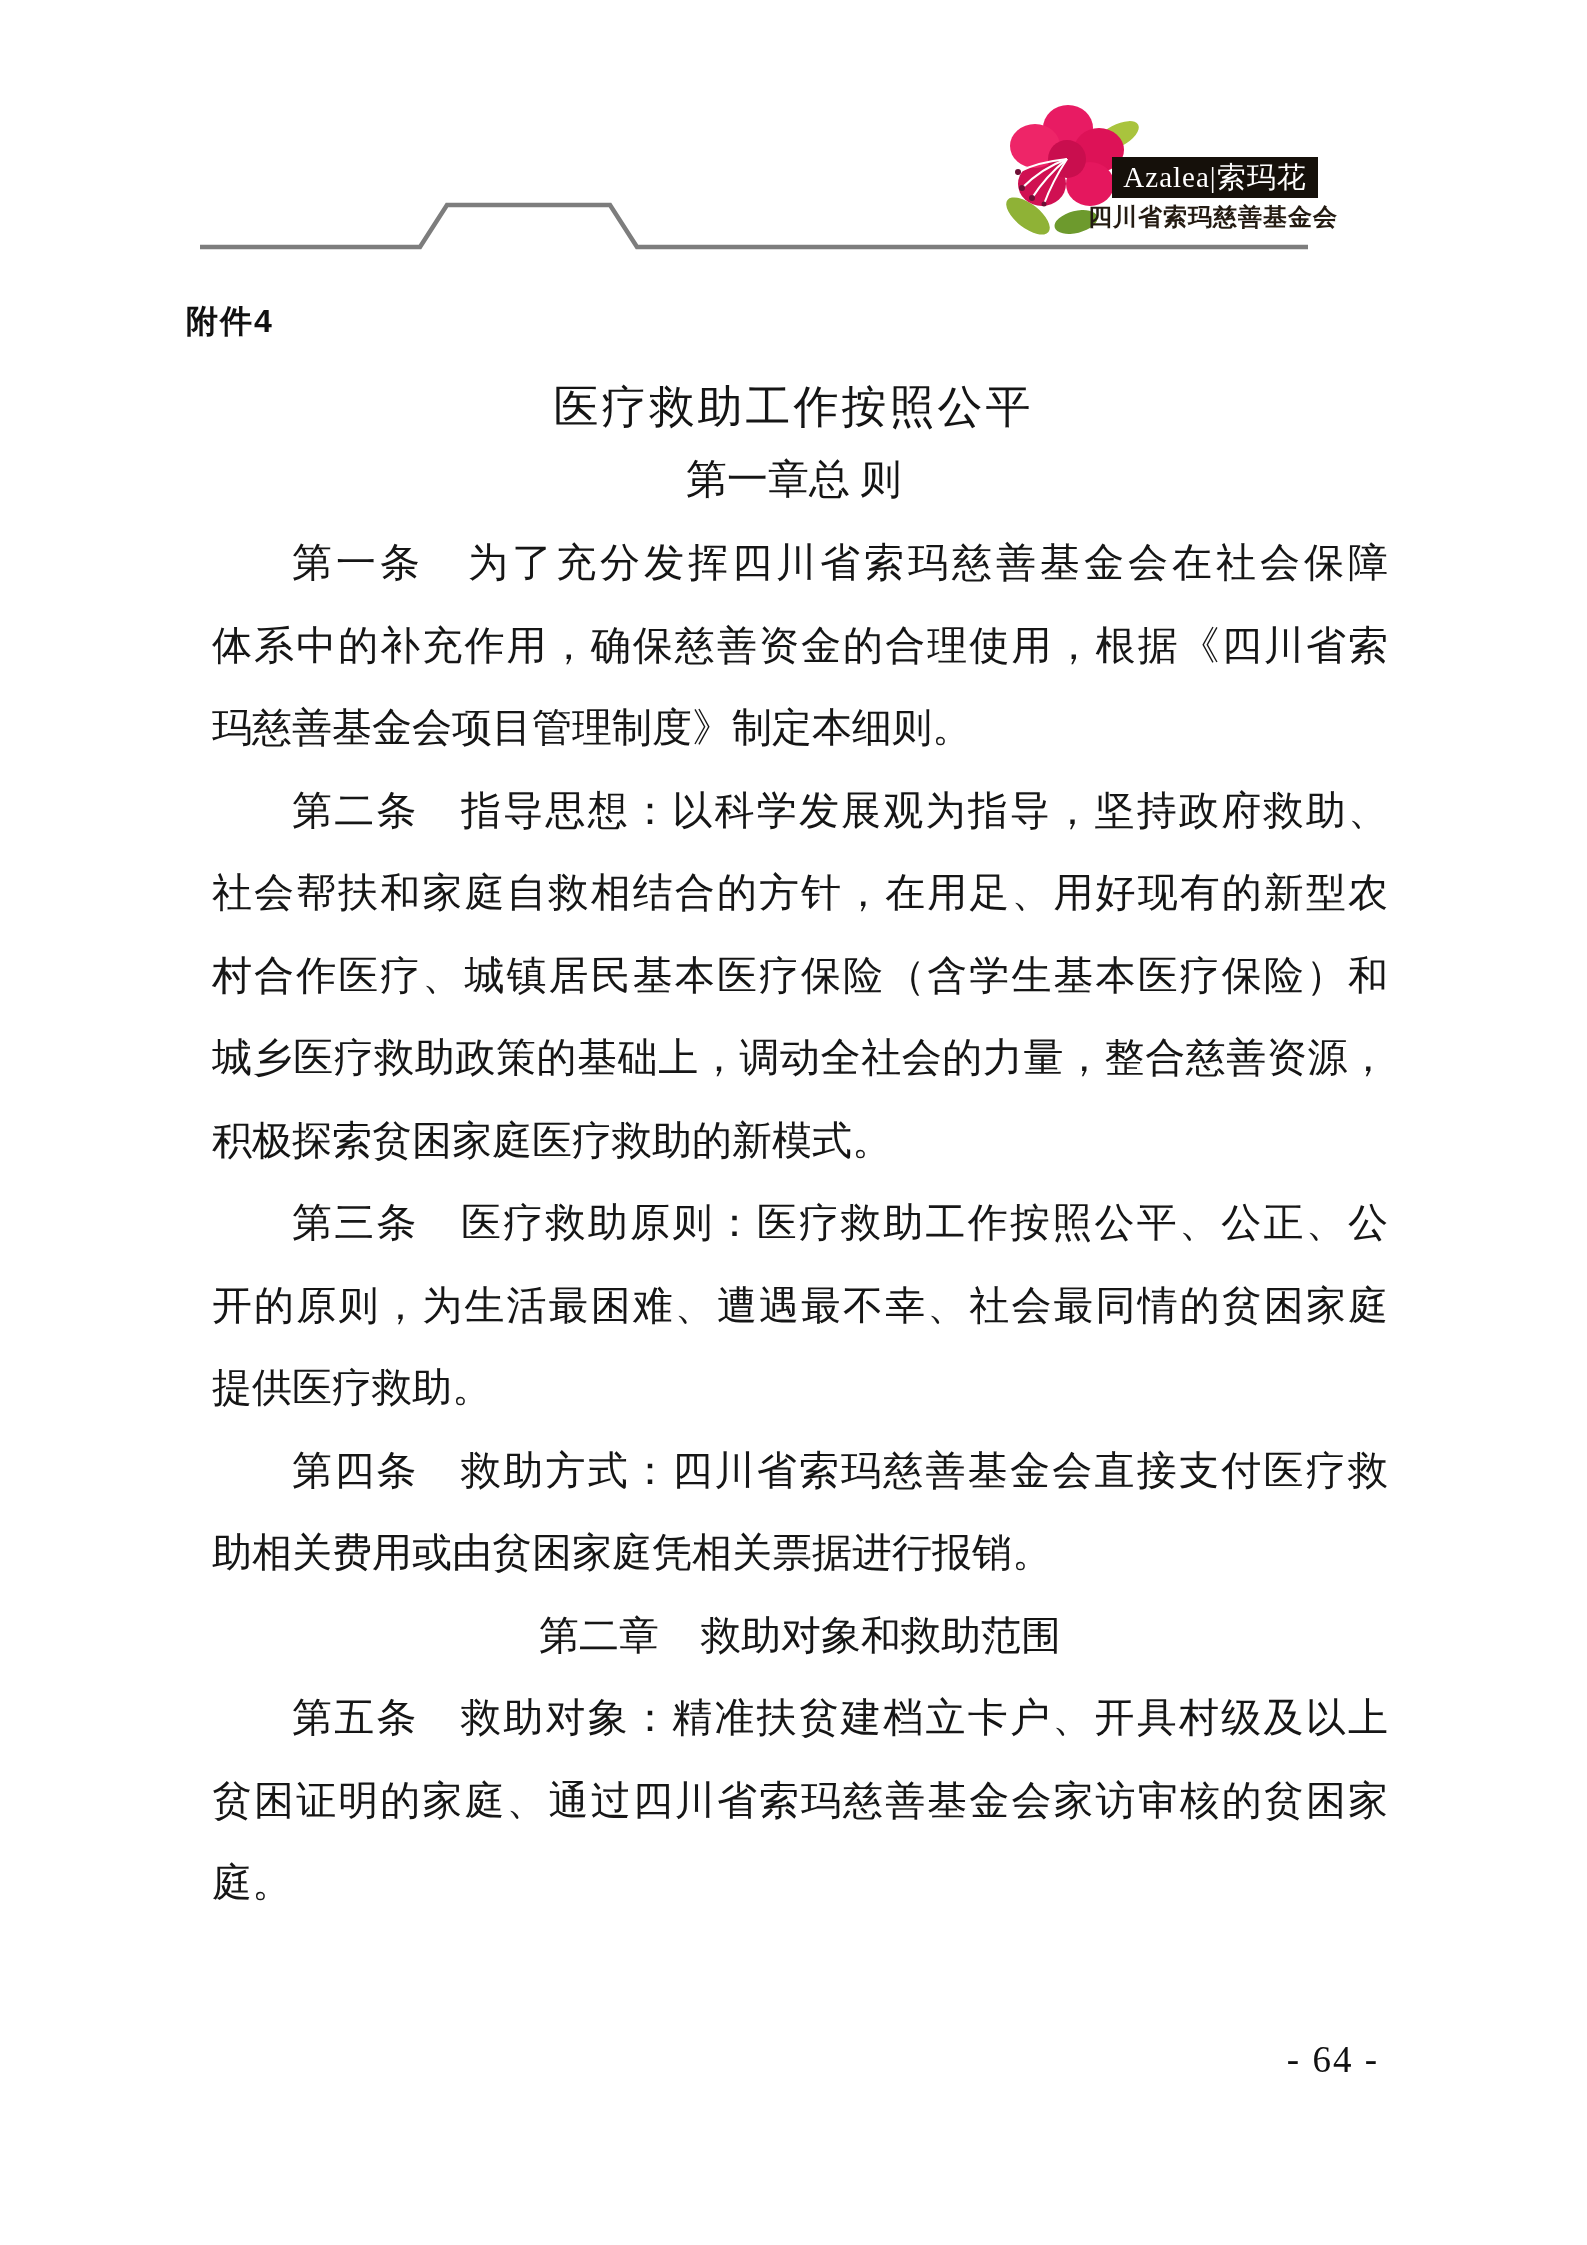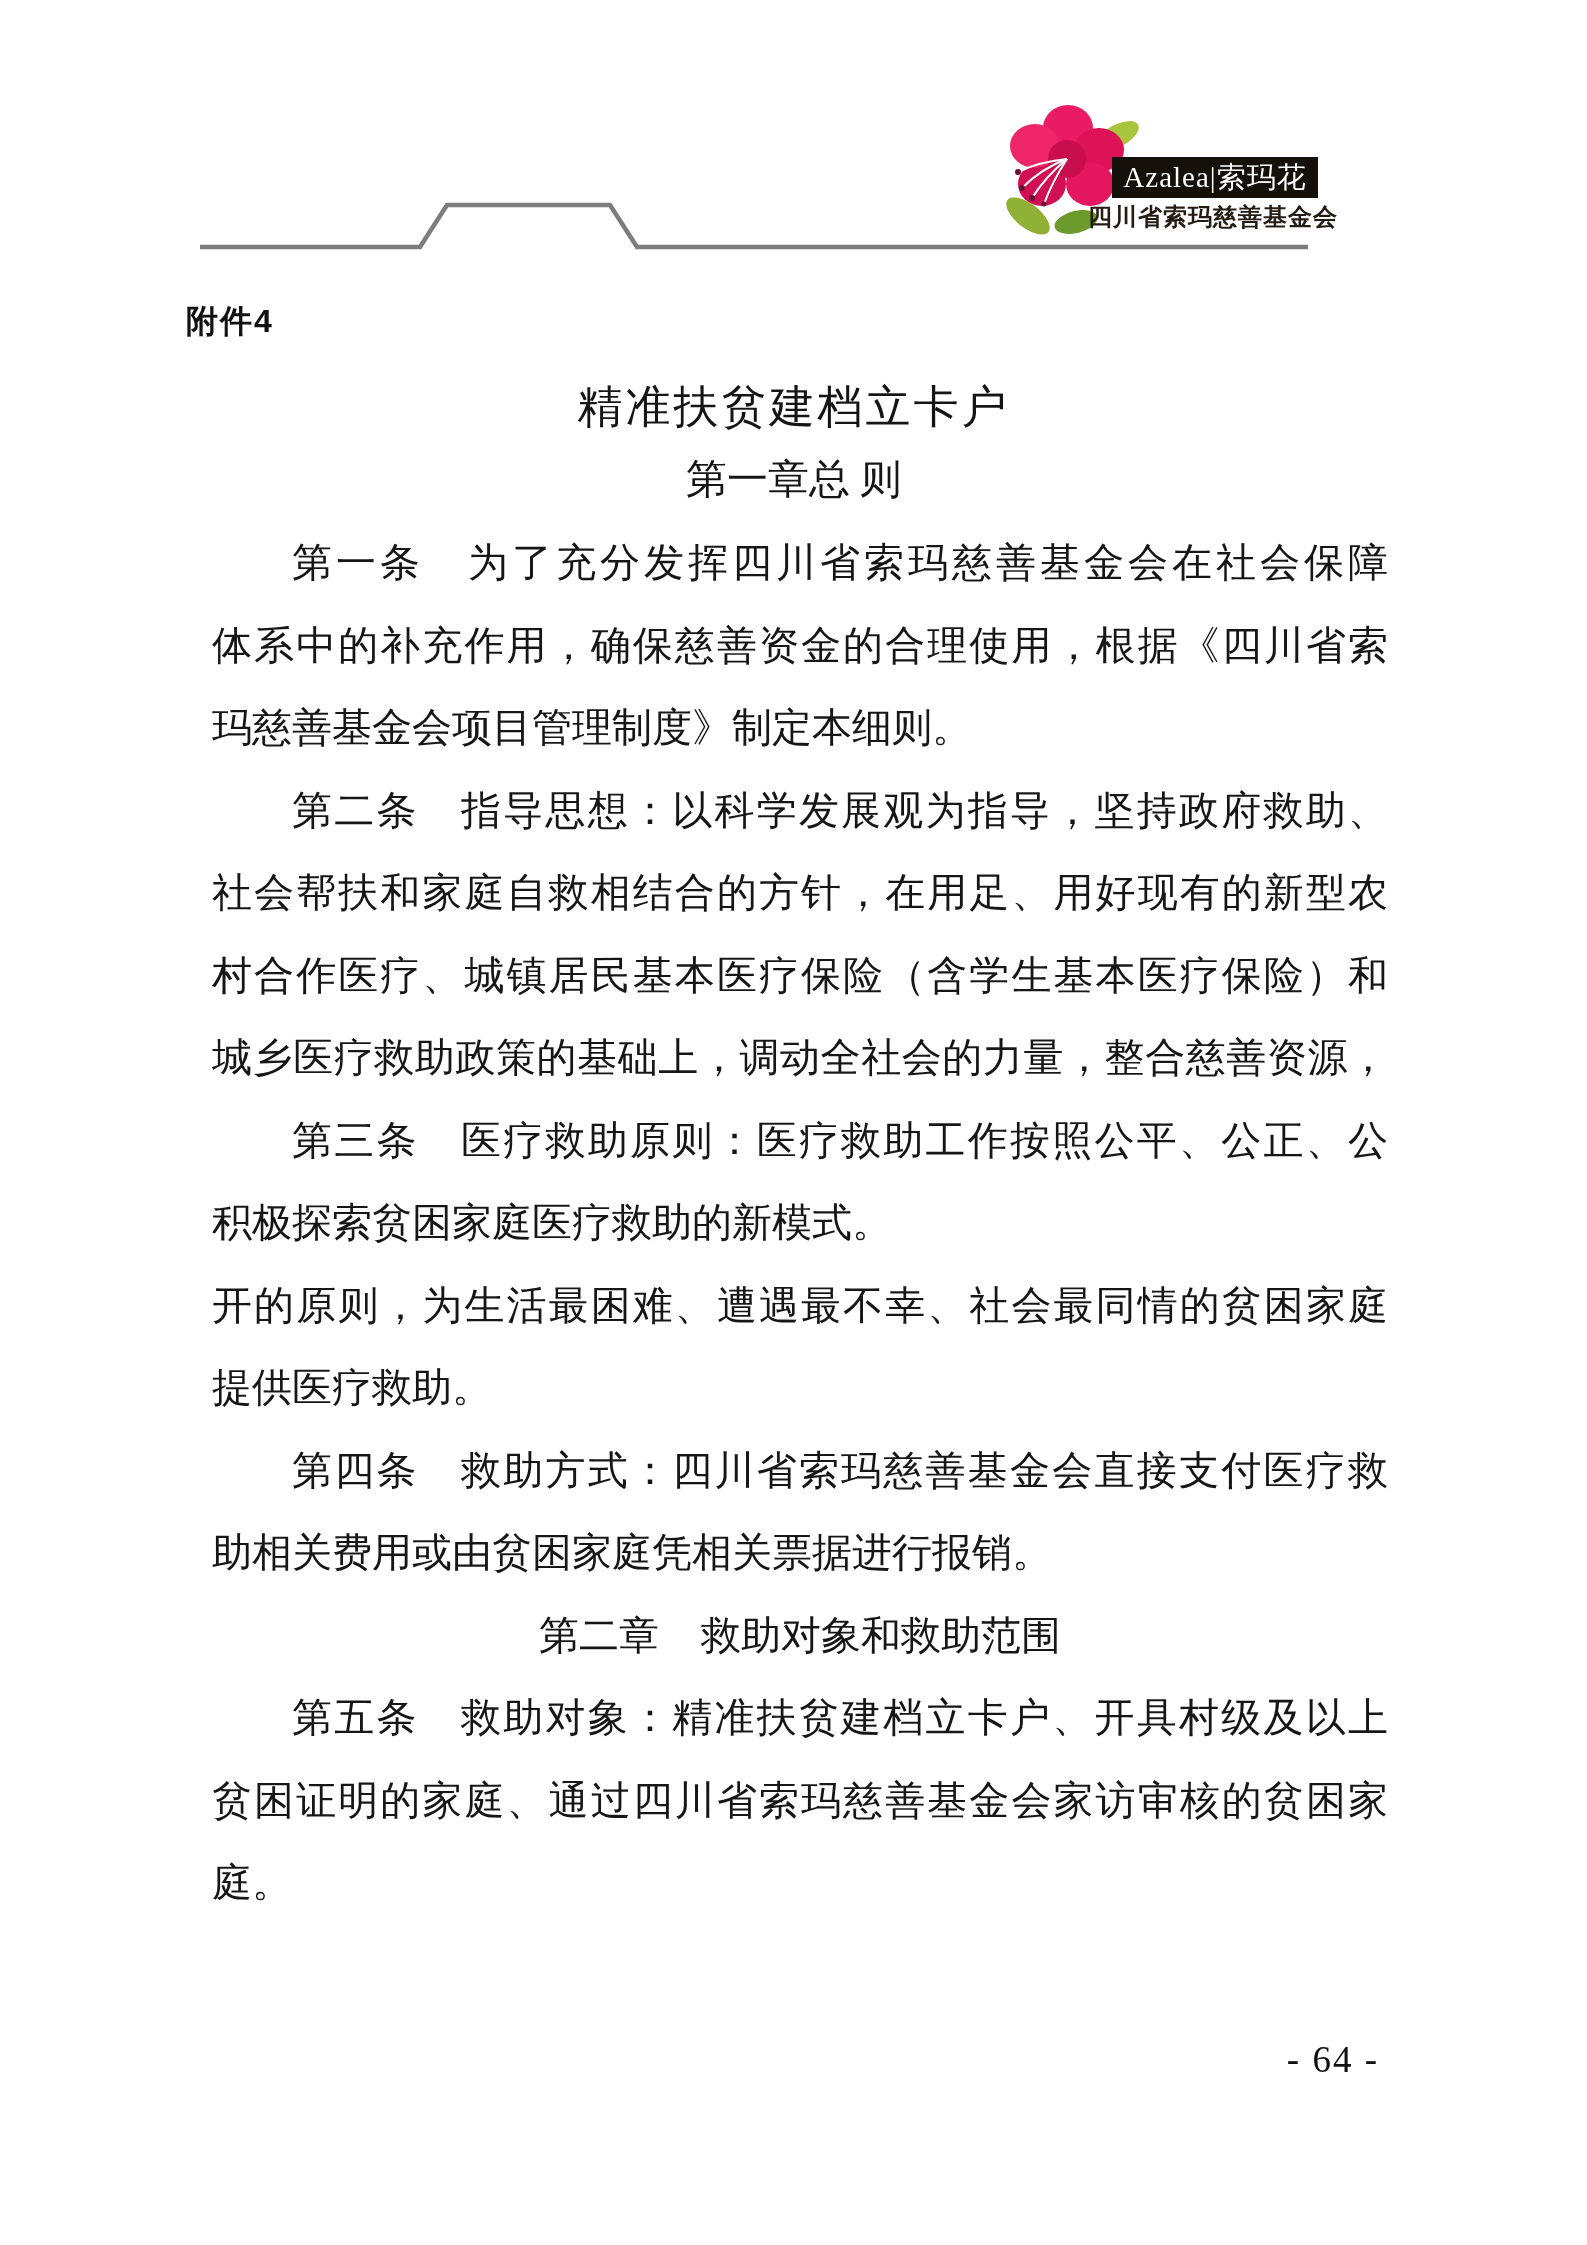--- a/index.html
+++ b/index.html
@@ -99,36 +99,36 @@
     <circle cx="64" cy="108" r="2.5" fill="#6e0f35"></circle>
   </svg>
 
   <div class="logo-banner">
     <span class="logo-banner-text">Azalea|索玛花</span>
   </div>
   <div class="logo-subtitle">四川省索玛慈善基金会</div>
 
   <div class="attachment-label">附件4</div>
 
-  <div class="doc-title">精准扶贫建档立卡户</div>
+  <div class="doc-title">医疗救助工作按照公平</div>
 
   <div class="chapter1-heading">
     <span>第一章</span><span class="chapter-gap">总 则</span>
   </div>
 
   <div class="body-text">
     <div class="ln first">第一条　为了充分发挥四川省索玛慈善基金会在社会保障</div>
     <div class="ln full">体系中的补充作用，确保慈善资金的合理使用，根据《四川省索</div>
     <div class="ln">玛慈善基金会项目管理制度》制定本细则。</div>
     <div class="ln first">第二条　指导思想：以科学发展观为指导，坚持政府救助、</div>
     <div class="ln full">社会帮扶和家庭自救相结合的方针，在用足、用好现有的新型农</div>
     <div class="ln full">村合作医疗、城镇居民基本医疗保险（含学生基本医疗保险）和</div>
     <div class="ln full">城乡医疗救助政策的基础上，调动全社会的力量，整合慈善资源，</div>
+    <div class="ln">积极探索贫困家庭医疗救助的新模式。</div>
     <div class="ln first">第三条　医疗救助原则：医疗救助工作按照公平、公正、公</div>
-    <div class="ln">积极探索贫困家庭医疗救助的新模式。</div>
     <div class="ln full">开的原则，为生活最困难、遭遇最不幸、社会最同情的贫困家庭</div>
     <div class="ln">提供医疗救助。</div>
     <div class="ln first">第四条　救助方式：四川省索玛慈善基金会直接支付医疗救</div>
     <div class="ln">助相关费用或由贫困家庭凭相关票据进行报销。</div>
     <div class="ln chap">
       <span>第二章</span><span class="chapter-gap">救助对象和救助范围</span>
     </div>
     <div class="ln first">第五条　救助对象：精准扶贫建档立卡户、开具村级及以上</div>
     <div class="ln full">贫困证明的家庭、通过四川省索玛慈善基金会家访审核的贫困家</div>
     <div class="ln">庭。</div>

